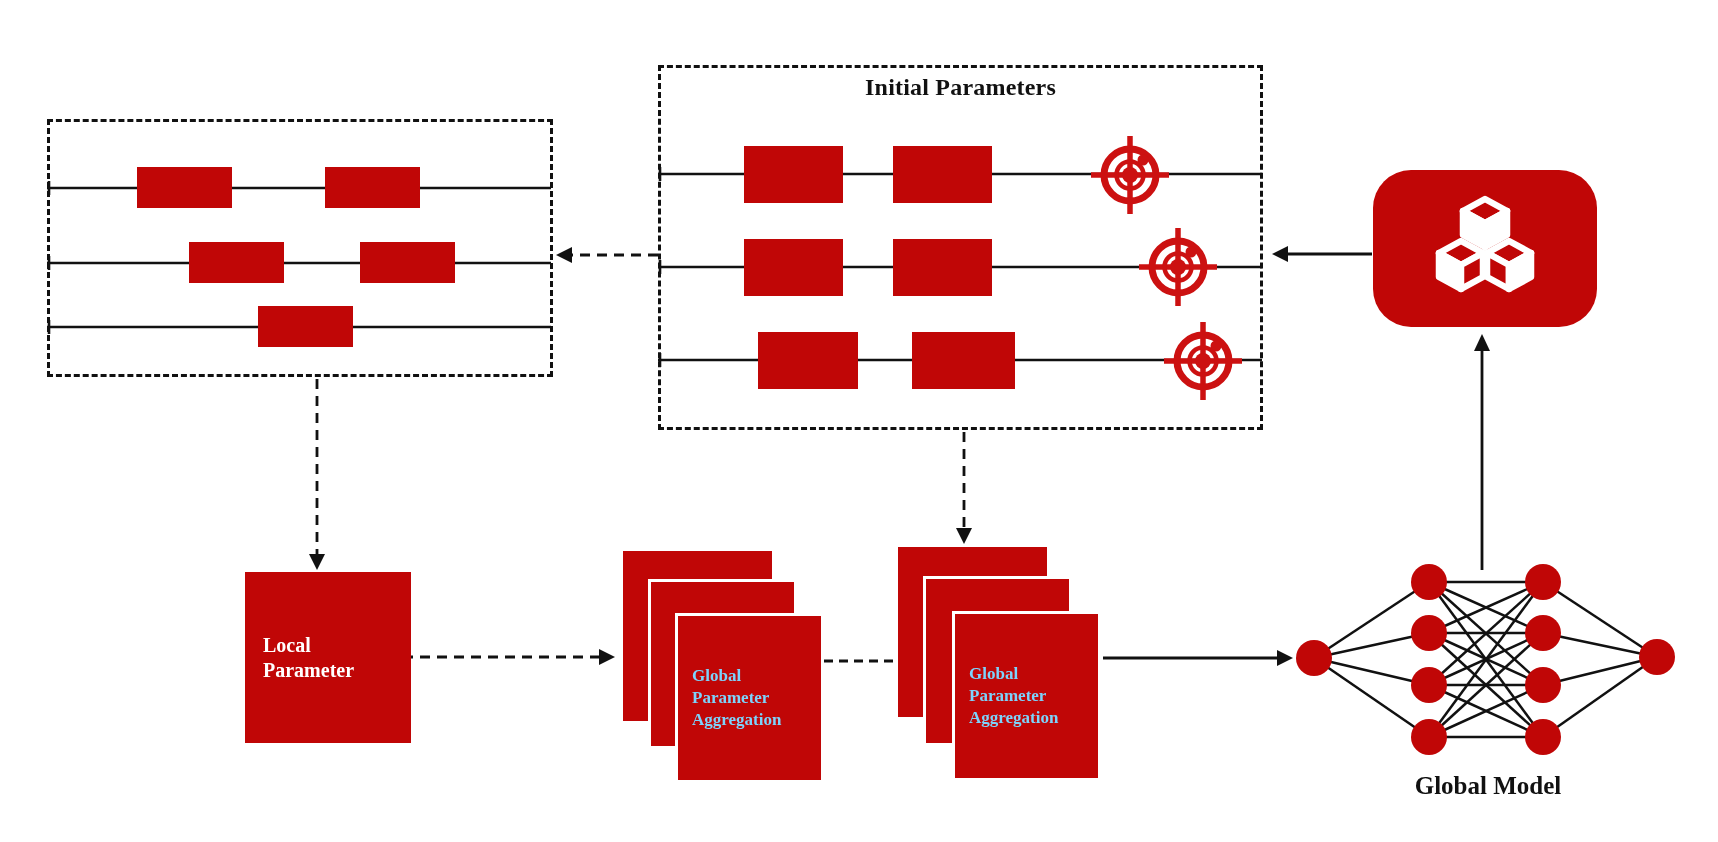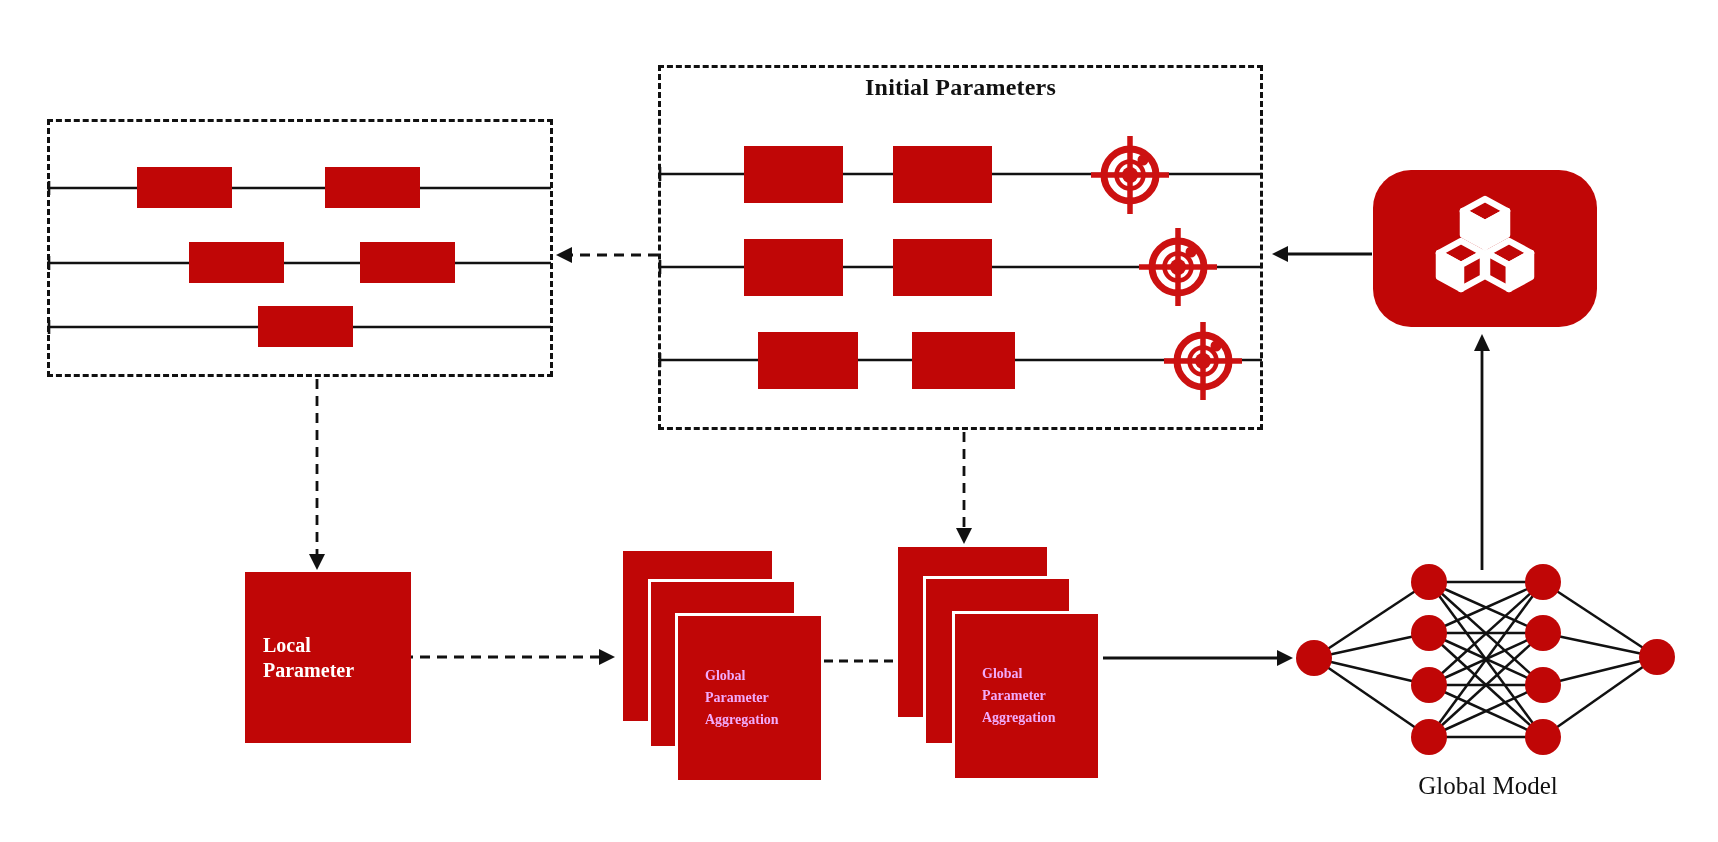--- a/index.html
+++ b/index.html
@@ -13,25 +13,25 @@
   .box-title{
     position:absolute;left:0;right:4px;text-align:center;
     font-weight:700;font-size:24px;color:#111111;z-index:3;letter-spacing:0.2px;
   }
   .gate{position:absolute;background:#c00606;z-index:4;}
   .red-box{position:absolute;background:#c00606;z-index:4;color:#ffffff;font-weight:700;}
   .mp-box{display:flex;flex-direction:column;justify-content:center;padding-left:18px;
     font-size:20px;line-height:25px;}
   .page{position:absolute;background:#c00606;width:149px;height:170px;}
   .page.outlined{border:3px solid #ffffff;}
-  .page-label{position:absolute;left:27px;top:50%;transform:translateY(-50%);
-    color:#f0abfc;font-weight:700;font-size:14px;line-height:22px;white-space:nowrap;}
+  .page-label{position:absolute;left:14px;top:50%;transform:translateY(-50%);
+    color:#7dd3fc;font-weight:700;font-size:17px;line-height:22px;white-space:nowrap;}
   .rounded-red{position:absolute;background:#c00606;border-radius:38px;z-index:4;
     display:flex;align-items:center;justify-content:center;}
-  .gm-label{position:absolute;text-align:center;font-weight:400;font-size:25px;color:#111111;z-index:3;}
+  .gm-label{position:absolute;text-align:center;font-weight:700;font-size:25px;color:#111111;z-index:3;}
   .z5{z-index:5;}
 </style>
 </head>
 <body>
 
 <div id="canvas">
 
   <svg id="wiring" width="1718" height="842" viewBox="0 0 1718 842">
 
     <g stroke="#111111" stroke-width="2.6">

